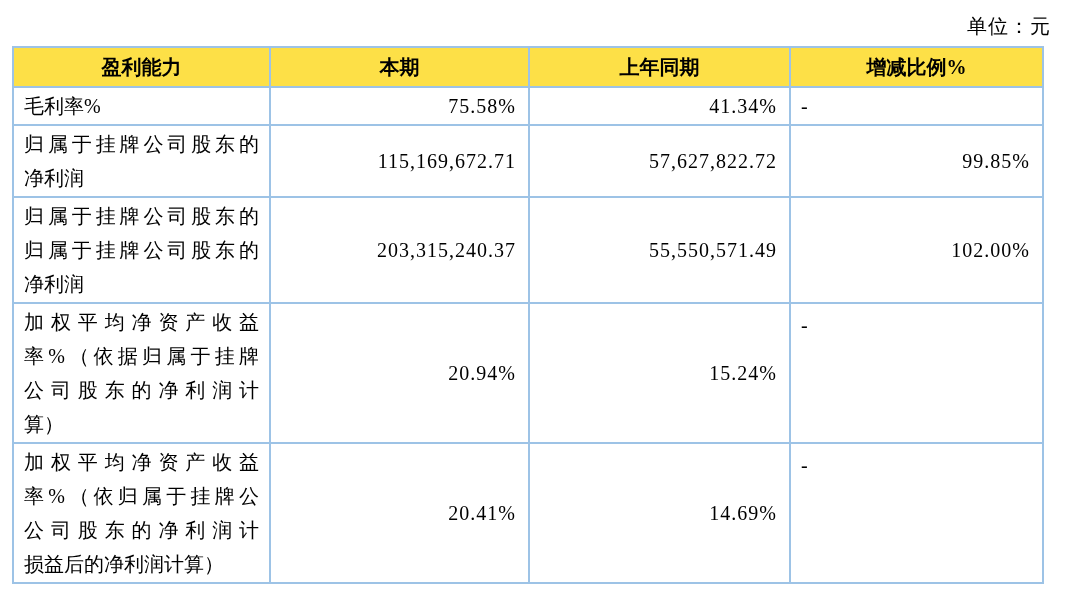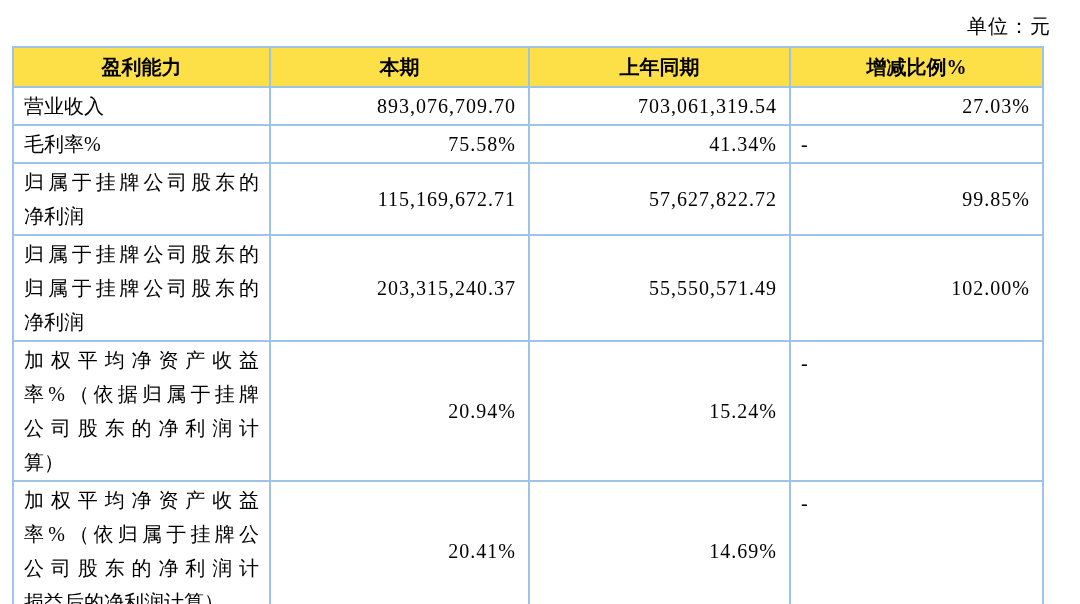--- a/index.html
+++ b/index.html
@@ -93,28 +93,20 @@
     <tr>
       <th>盈利能力</th>
       <th>本期</th>
       <th>上年同期</th>
       <th>增减比例%</th>
     </tr>
   </thead>
   <tbody>
       <tr>
     <td class="c-label">
-          <div class="label-line">营业收入</div>
-        </td>
-    <td class="c-num">893,076,709.70</td>
-    <td class="c-num">703,061,319.54</td>
-    <td class="c-num">27.03%</td>
-  </tr>
-      <tr>
-    <td class="c-label">
           <div class="label-line">毛利率%</div>
         </td>
     <td class="c-num">75.58%</td>
     <td class="c-num">41.34%</td>
     <td class="c-num dash">-</td>
   </tr>
       <tr>
     <td class="c-label">
           <div class="label-line">归属于挂牌公司股东的</div>
           <div class="label-line">净利润</div>

